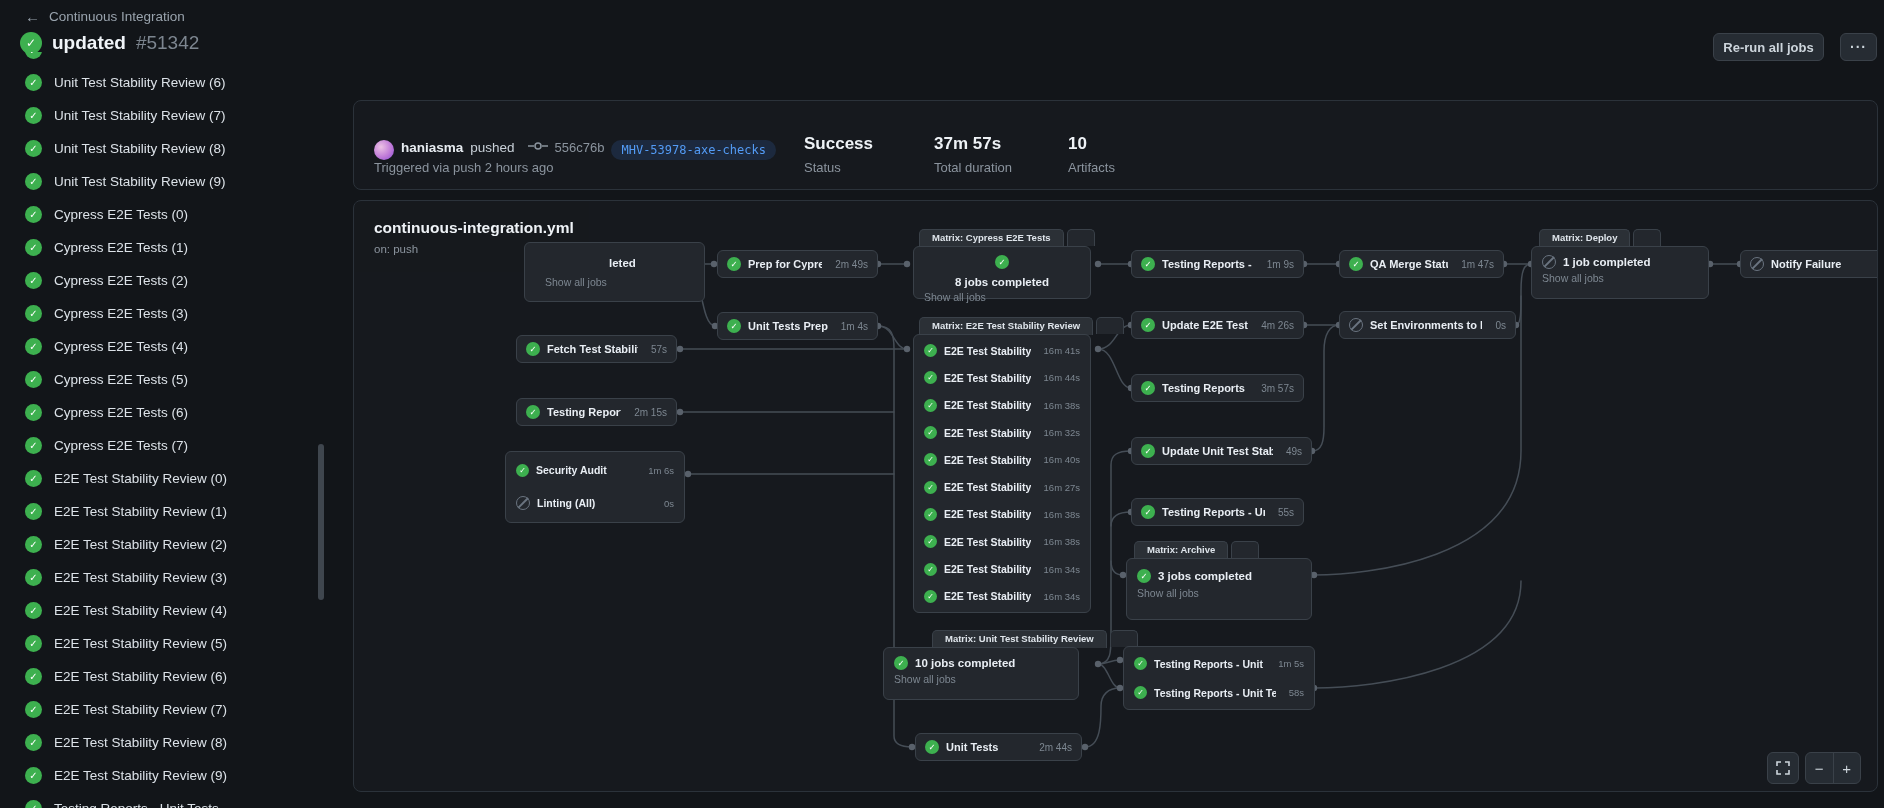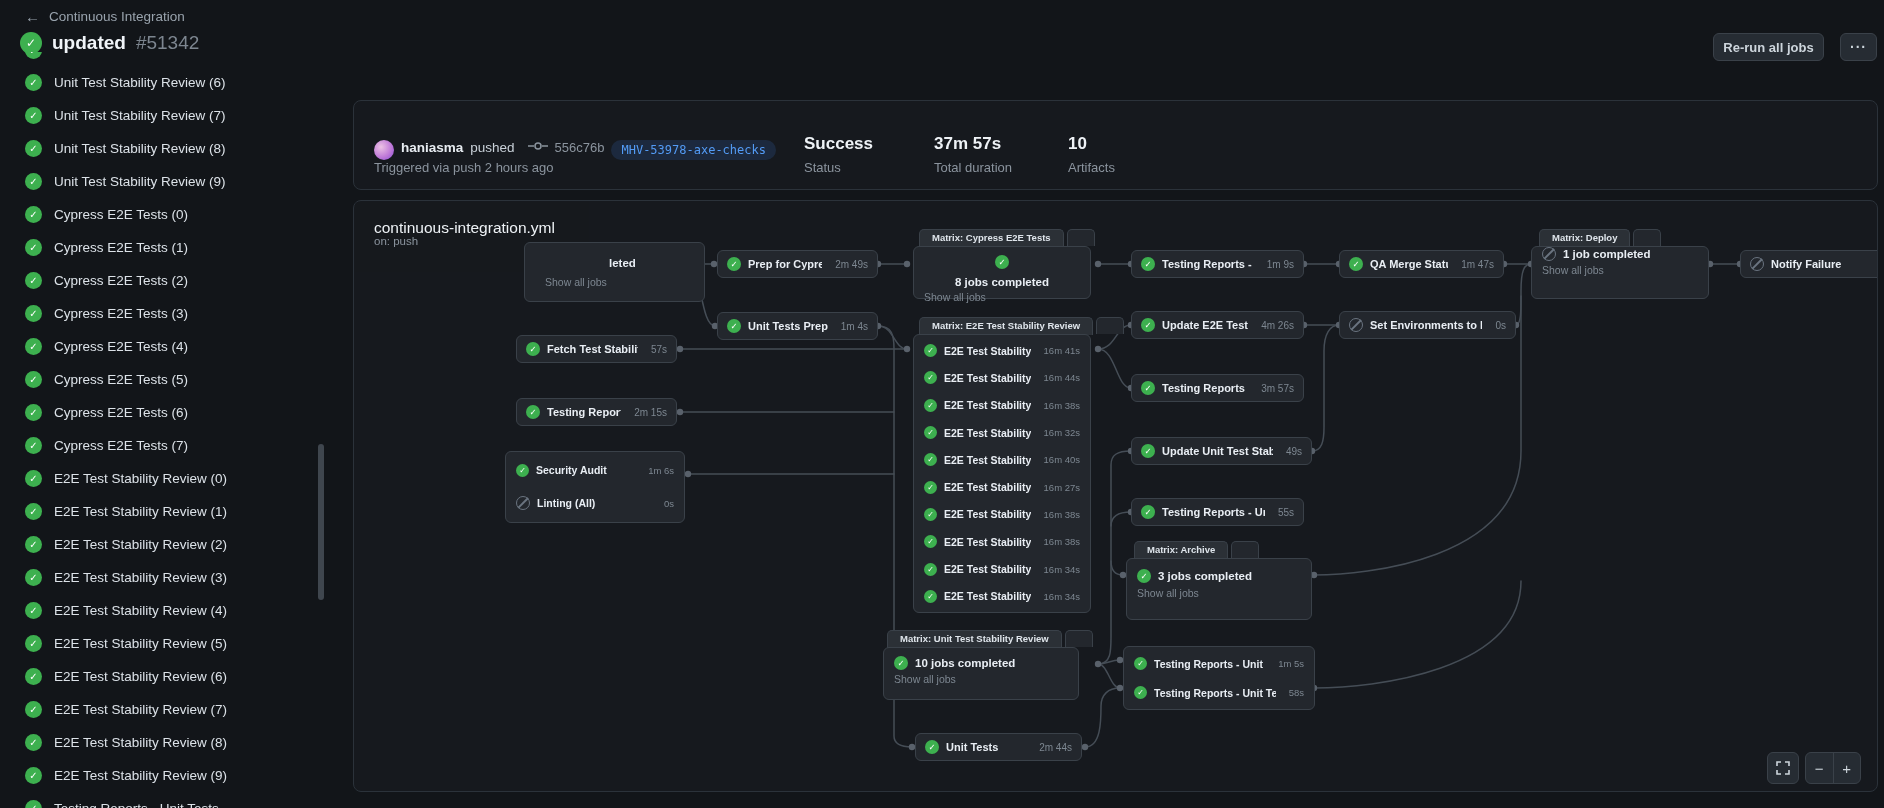--- a/index.html
+++ b/index.html
@@ -36,22 +36,22 @@
   #triggered{left:20px;top:11px;}
   #commit-row{left:20px;top:39px;display:flex;gap:7px;}
   #avatar{width:20px;height:20px;border-radius:50%;flex:none;
     background:radial-gradient(circle at 35% 35%,#ecc2e4,#c07bd8 55%,#8a4bd8);}
   #actor{font-size:13.5px;font-weight:bold;color:#e7ecf1;}
   #action{font-size:13.5px;color:#c9d1d9;}
   #commit-sha{font-size:13px;color:#8b949e;cursor:pointer;}
   #branch-pill{height:20px;padding:0 10px;border-radius:11px;background:rgba(65,132,228,0.16);
     display:flex;align-items:center;font-family:"DejaVu Sans Mono",monospace;font-size:12px;color:#539bf5;cursor:pointer;}
   
-  #graph-title{left:20px;top:18px;font-size:15.5px;font-weight:normal;color:#eef2f6;z-index:30;}
-  #graph-trigger{left:20px;top:34px;font-size:11.5px;color:#8b949e;z-index:30;}
+  #graph-title{left:20px;top:18px;font-size:15.5px;font-weight:bold;color:#eef2f6;z-index:30;}
+  #graph-trigger{left:20px;top:42px;font-size:11.5px;color:#8b949e;z-index:30;}
   #title-backdrop{left:1px;top:1px;width:234px;height:70px;background:#16191e;opacity:0.95;z-index:25;}
   .node{position:absolute;display:flex;align-items:center;gap:7px;padding:0 9px;height:28px;box-sizing:border-box;
     background:#23272d;border:1px solid #3a4149;border-radius:6px;cursor:pointer;z-index:28;}
   .nlbl{font-size:11px;font-weight:bold;color:#e9eef4;white-space:nowrap;overflow:hidden;}
   .ntime{margin-left:auto;padding-left:6px;font-size:10px;color:#7d8791;white-space:nowrap;flex:none;}
   .ck{width:14px;height:14px;border-radius:50%;background:#3db04f;color:#fff;display:inline-flex;flex:none;
     align-items:center;justify-content:center;font-size:8.5px;font-weight:bold;}
   .ck::after{content:"✓";}
   .sk{width:12px;height:12px;border-radius:50%;border:1.5px solid #6a7480;position:relative;flex:none;}
   .sk::after{content:"";position:absolute;left:-1px;top:5px;width:14px;height:1.5px;background:#6a7480;
@@ -392,21 +392,21 @@
         <span class="ntime">16m 34s</span>
       </div>
         <div class="mrow">
         <span class="ck"></span>
         <span class="nlbl">E2E Test Stability Rev...</span>
         <span class="ntime">16m 34s</span>
       </div>
       </div>
   </div>
 
-  <div class="mtab" style="left:533px;top:429px;">Matrix: Unit Test Stability Review</div>
+  <div class="mtab" style="left:578px;top:429px;">Matrix: Unit Test Stability Review</div>
   <div class="mbody" style="left:529px;top:446px;width:196px;height:53px;">
     <div class="mrow" style="margin-top:8px;">
       <span class="ck"></span>
       <span class="msum">10 jobs completed</span>
     </div>
     <div class="mrow showall" style="margin-top:3px;">Show all jobs</div>
   </div>
 
   <div class="node" style="left:561px;top:532px;width:167px;">
     <span class="ck"></span>
@@ -471,21 +471,21 @@
     <span class="ntime">1m 47s</span>
   </div>
   <div class="node" style="left:985px;top:110px;width:177px;">
     <span class="sk"></span>
     <span class="nlbl">Set Environments to Deploy</span>
     <span class="ntime">0s</span>
   </div>
 
   <div class="mtab" style="left:1185px;top:28px;">Matrix: Deploy</div>
   <div class="mbody" style="left:1177px;top:45px;width:178px;height:53px;">
-    <div class="mrow" style="margin-top:0;">
+    <div class="mrow" style="margin-top:8px;">
       <span class="sk"></span>
       <span class="msum">1 job completed</span>
     </div>
     <div class="mrow showall" style="margin-top:3px;">Show all jobs</div>
   </div>
 
   <div class="node" style="left:1386px;top:49px;width:150px;">
     <span class="sk"></span>
     <span class="nlbl">Notify Failure</span>
   </div>

